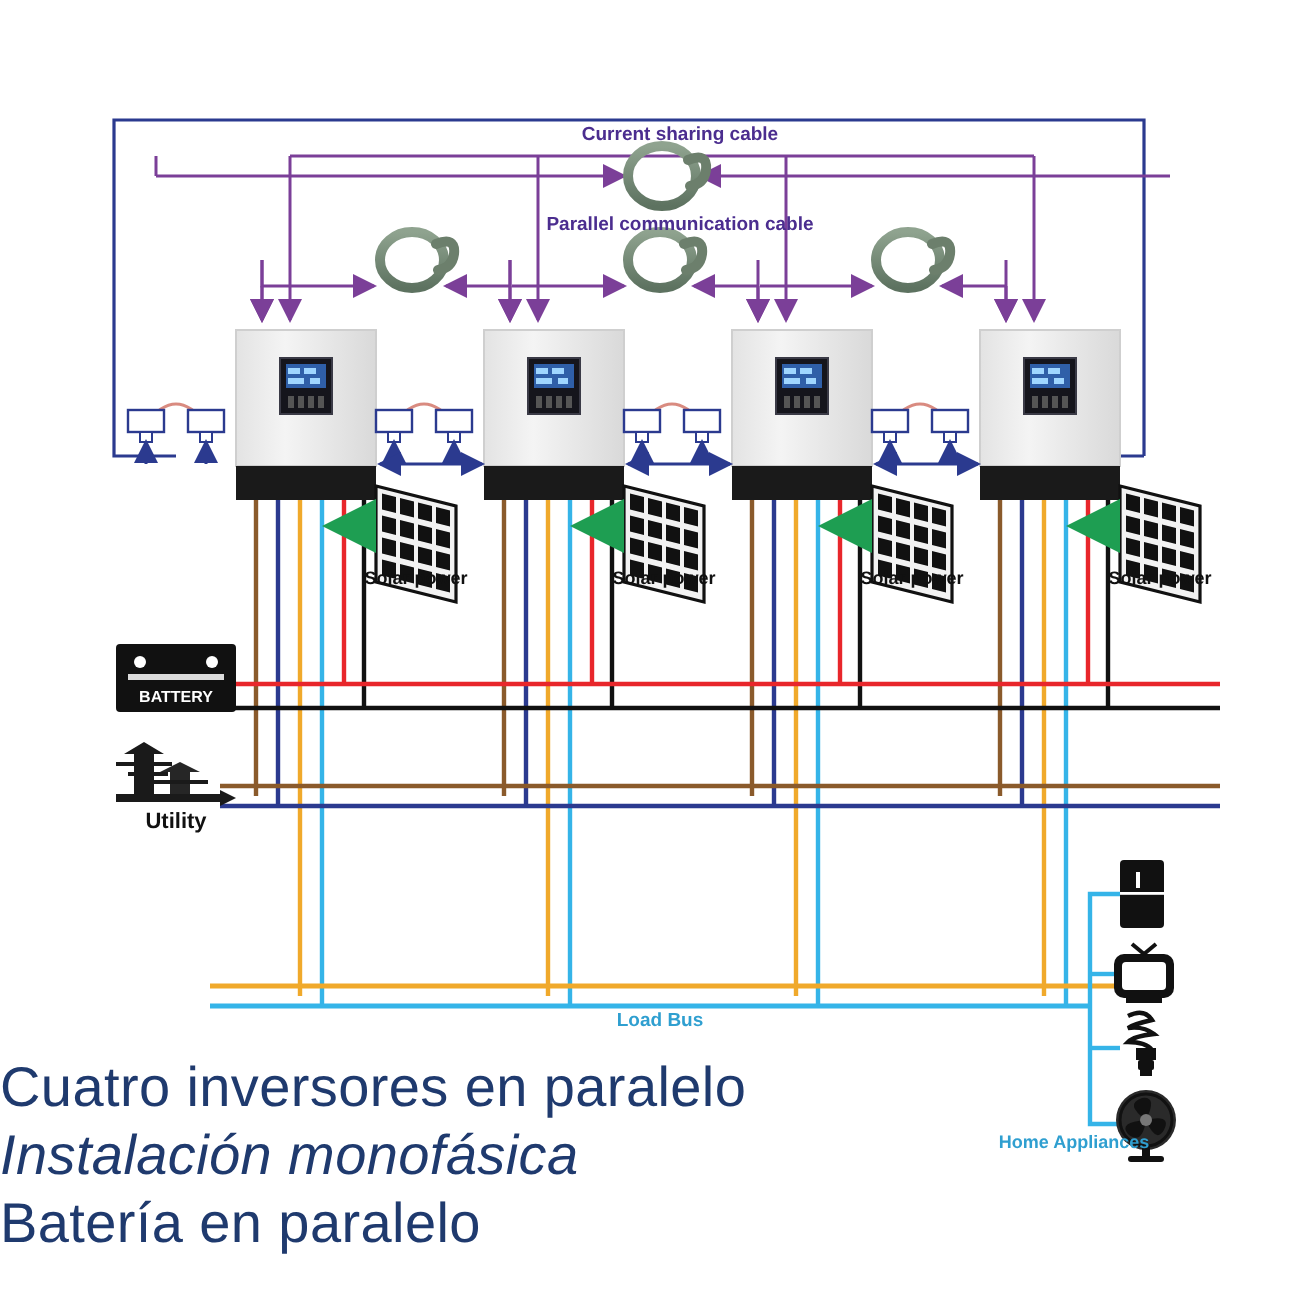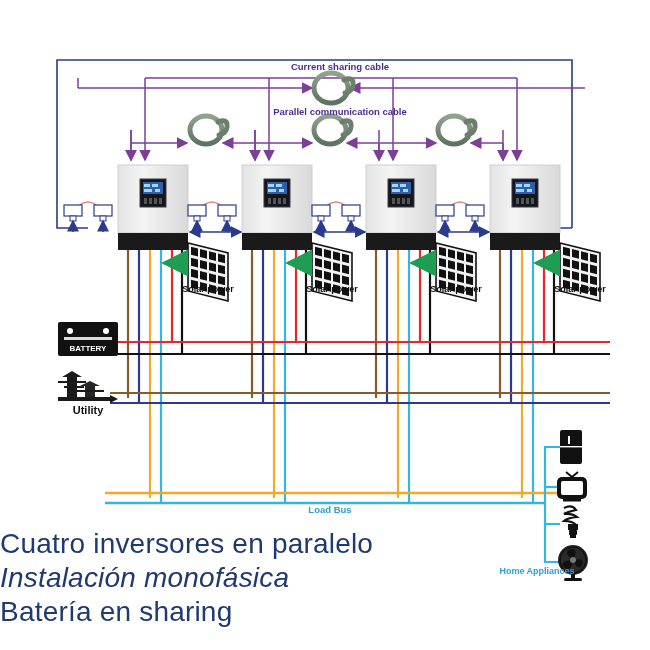--- a/index.html
+++ b/index.html
@@ -419,15 +419,15 @@
 
   <text x="340" y="115" text-anchor="middle" font-size="9.5" font-weight="bold" font-family="Liberation Sans, sans-serif" fill="#4b2d8f">Parallel communication cable</text>
 
   <text x="330" y="513" text-anchor="middle" font-size="9.5" font-weight="bold" font-family="Liberation Sans, sans-serif" fill="#2f9fd0">Load Bus</text>
 
   <text x="537" y="574" text-anchor="middle" font-size="9" font-weight="bold" font-family="Liberation Sans, sans-serif" fill="#2f9fd0">Home Appliances</text>
 </svg>
 
 <div class="cap cap1">Cuatro inversores en paralelo</div>
 <div class="cap cap2">Instalación monofásica</div>
-<div class="cap cap3">Batería en sharing</div>
+<div class="cap cap3">Batería en paralelo</div>
 
 </div>
 
 </body></html>

